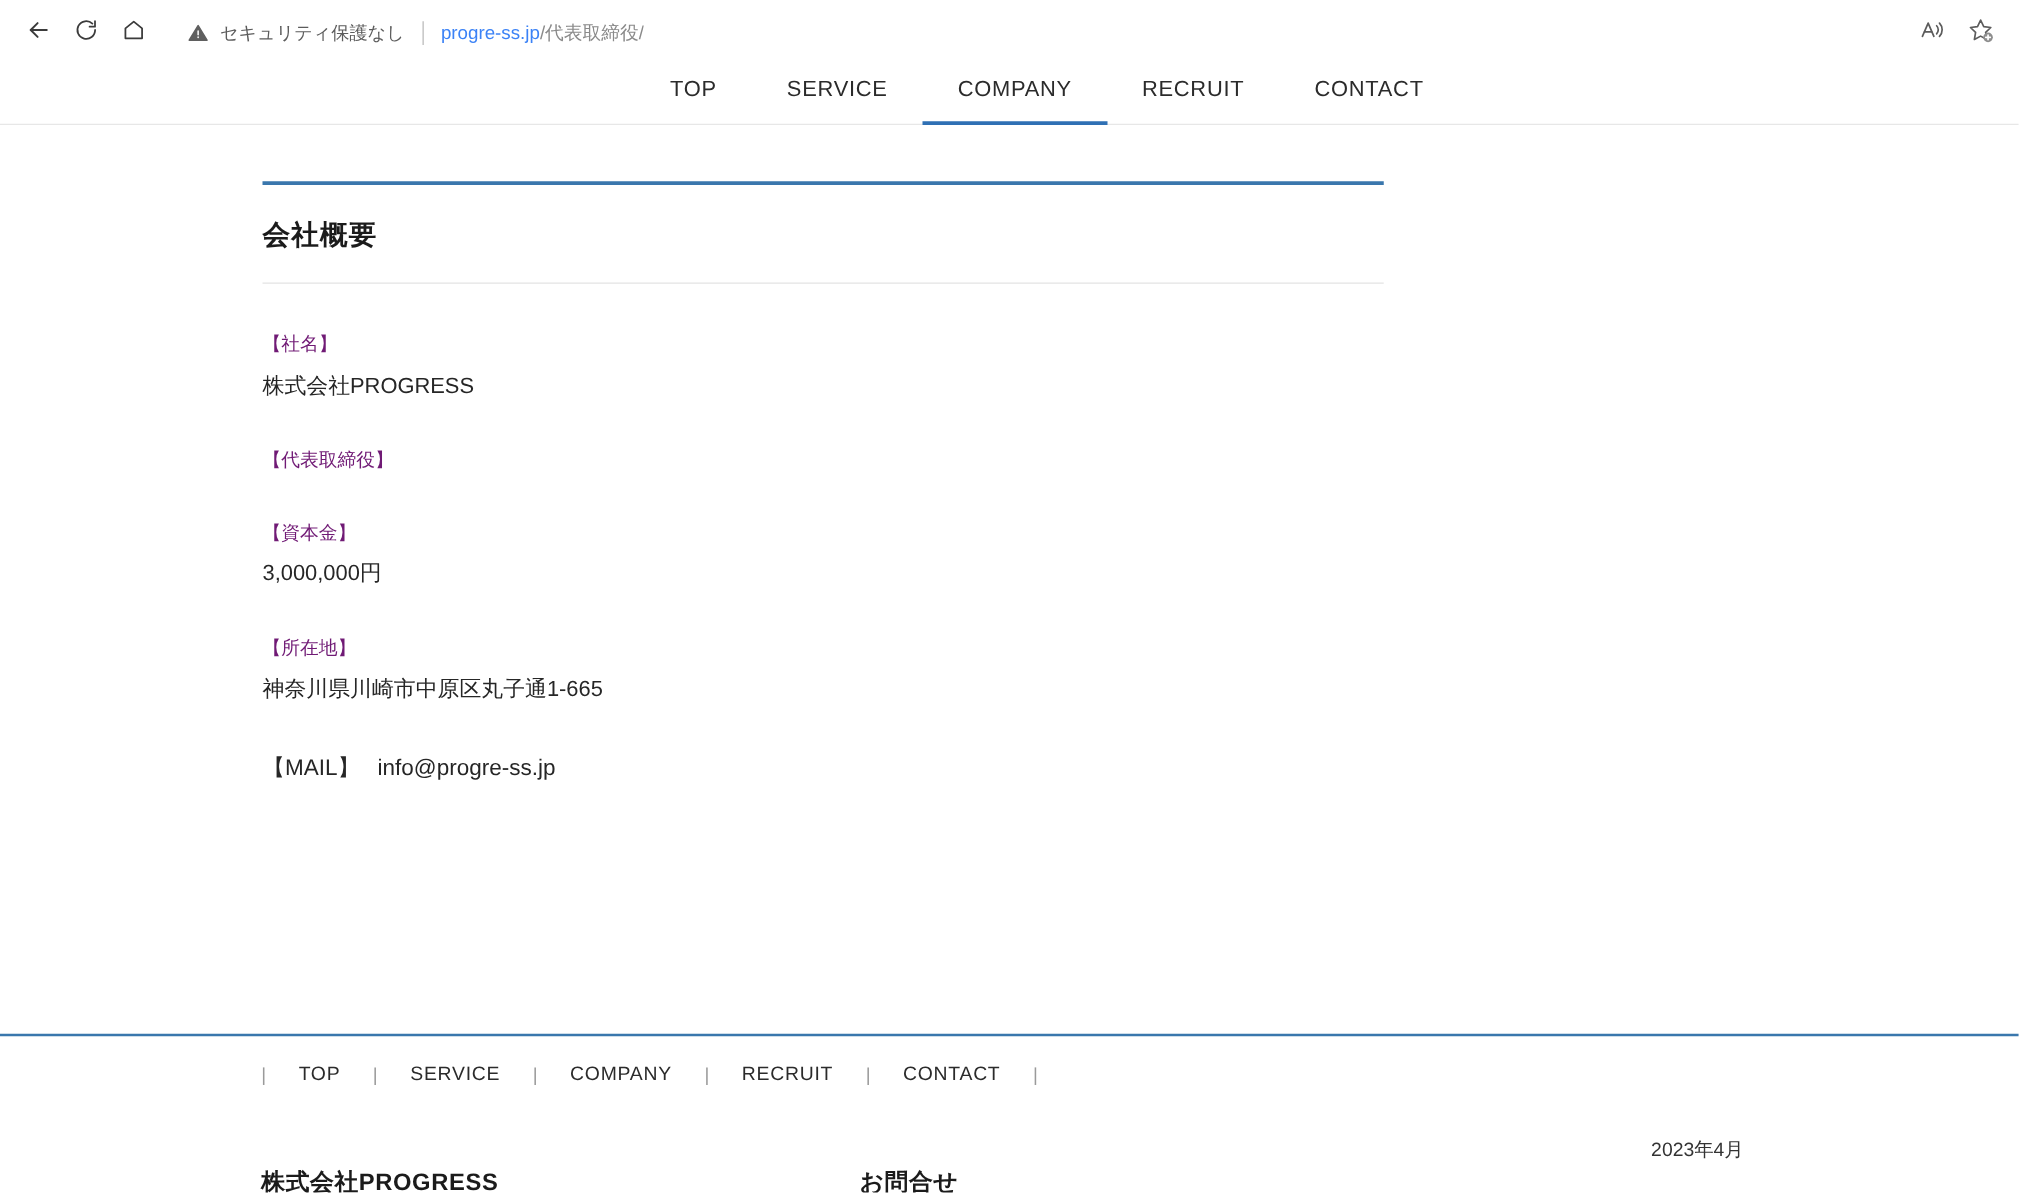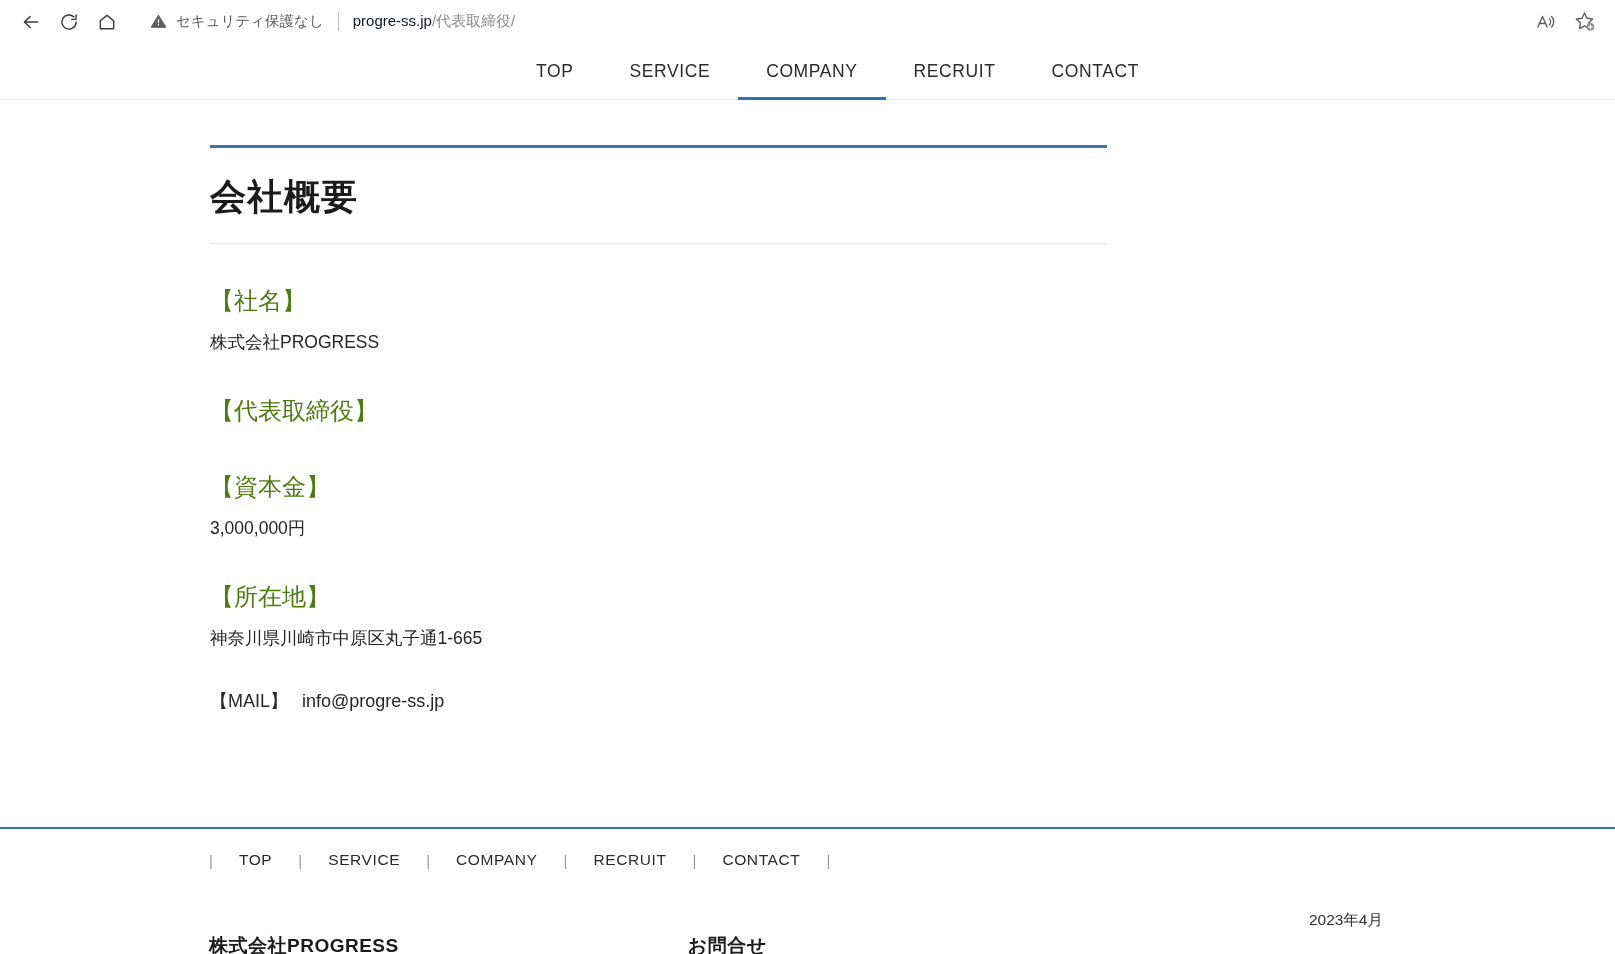--- a/index.html
+++ b/index.html
@@ -10,21 +10,21 @@
     background: #ffffff;
     font-family: "Liberation Sans", "DejaVu Sans", sans-serif;
     overflow: hidden;
   }
 
   
   #browser-chrome {
     height: 43px;
     background: #ffffff;
     display: flex;
-    align-items: center;
+    align-items: flex-end;
     padding: 0 12px;
     position: relative;
   }
 
   .chrome-btn {
     width: 38px;
     height: 38px;
     display: flex;
     align-items: center;
     justify-content: center;
@@ -63,21 +63,21 @@
     margin: 0 14px;
     flex: 0 0 auto;
   }
 
   #url-wrap {
     font-size: 15px;
     white-space: nowrap;
     overflow: hidden;
     text-overflow: ellipsis;
   }
-  #url-host { color: #0f172a; }
+  #url-host { color: #3b82f6; }
   #url-path { color: #8a8a8a; }
 
   #chrome-right {
     display: flex;
     align-items: center;
     flex: 0 0 auto;
     margin-left: 8px;
   }
 
   
@@ -125,41 +125,41 @@
 
   #title-block { width: 897px; padding-top: 45px; }
 
   #title-rule-top {
     height: 3px;
     background: #3a77ad;
     width: 100%;
   }
 
   #page-title {
-    font-size: 36px;
+    font-size: 22px;
     font-weight: bold;
     color: #1b1b1b;
     letter-spacing: 1px;
     padding: 27px 0 25px 0;
     line-height: 1.2;
   }
 
   #title-rule-bottom {
     height: 1px;
     background: #e4e4e4;
     width: 100%;
   }
 
   #company-info { padding-top: 34px; }
 
   .info-block { margin-bottom: 29px; }
 
   .info-label {
-    font-size: 24px;
-    color: #4d7c0f;
+    font-size: 15px;
+    color: #701a75;
     line-height: 1.95;
     white-space: nowrap;
   }
 
   .info-value {
     font-size: 17.5px;
     color: #262626;
     line-height: 1.95;
     white-space: nowrap;
   }
@@ -224,21 +224,21 @@
     font-size: 19px;
     font-weight: bold;
     color: #1b1b1b;
     letter-spacing: 0.5px;
     margin-left: 289px;
     white-space: nowrap;
   }
 
   #footer-date {
     position: absolute;
-    right: 232px;
+    right: 220px;
     bottom: 28px;
     font-size: 15.5px;
     color: #333333;
     white-space: nowrap;
   }
 </style>
 </head>
 <body>
 
 <div id="browser-chrome">

